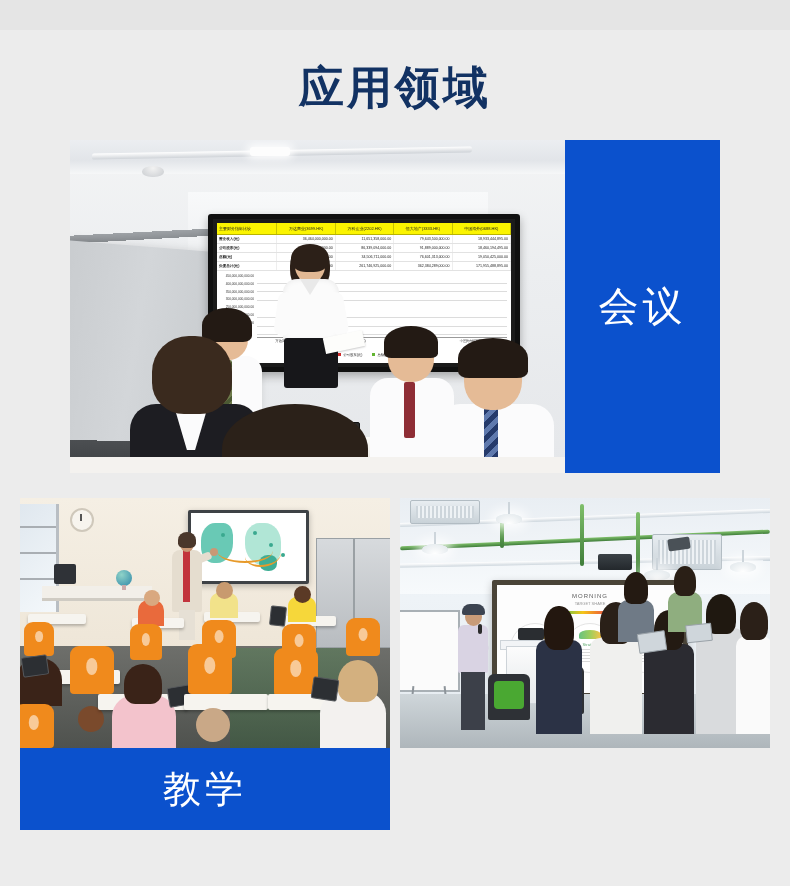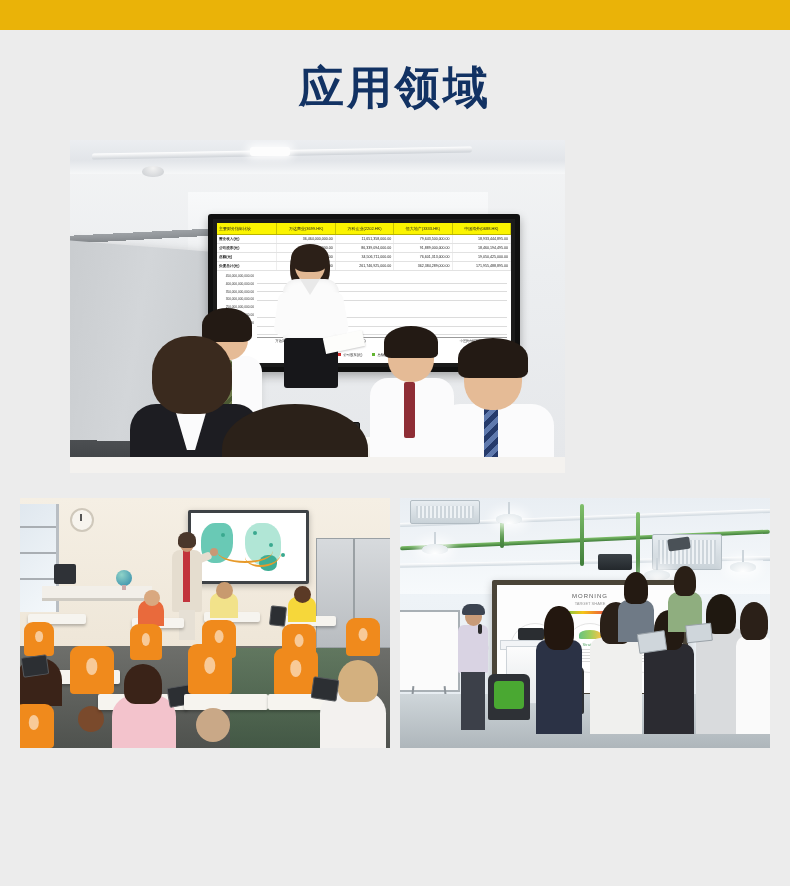--- a/index.html
+++ b/index.html
@@ -10,21 +10,21 @@
   body {
     width: 790px;
     height: 886px;
     font-family: "Liberation Sans", "DejaVu Sans", sans-serif;
     overflow: hidden;
     position: relative;
   }
   .page {
     position: absolute;
     inset: 0;
-    background: #eab308;
+    background: #e5e5e5;
   }
   .page-bg {
     position: absolute;
     left: 0;
     top: 30px;
     width: 790px;
     height: 856px;
     background: #ececec;
   }
   .page-title {
@@ -555,20 +555,23 @@
           <div class="cf-shirt"></div>
         <div class="cf-head"></div>
           <div class="cf-hair"></div>
       </div>
 
       <div class="cf-person p-back"></div>
       <div class="p-back-shoulder"></div>
       <div class="cf-floor"></div>
     </div>
 
+    <div class="conf-blue-panel">
+      <div class="conf-blue-label">会议</div>
+    </div>
   </div>
 
   <div class="cards">
 
     <div class="card left">
       <div class="card-photo">
         <div class="cl-wall"></div>
         <div class="cl-window">
           <i style="top:22px"></i>
             <i style="top:48px"></i>
@@ -644,20 +647,23 @@
 
         <div class="cl-chair" style="left:254px;top:150px;width:44px;height:48px;"></div>
         <div class="cl-desk" style="left:248px;top:196px;width:92px;height:16px;"></div>
         <div class="cl-kid" style="left:300px;top:192px;width:66px;height:58px;background:#f3f1ef;border-radius:40% 40% 0 0;"></div>
         <div class="cl-kid-head" style="left:318px;top:162px;width:40px;height:42px;background:#d3b07f;border-radius:50% 50% 30% 30%;"></div>
         <div class="cl-tablet" style="left:292px;top:180px;width:24px;height:20px;transform:rotate(8deg)"></div>
 
         <div class="cl-chair" style="left:326px;top:120px;width:34px;height:38px;"></div>
       </div>
 
+      <div class="card-label">
+        <span>教学</span>
+      </div>
     </div>
 
     <div class="card right">
       <div class="card-photo">
         <div class="tr-wall"></div>
         <div class="tr-ceiling"></div>
 
         <div class="tr-beam" style="left:0;top:18px;width:370px;transform:rotate(-2.2deg);"></div>
         <div class="tr-beam" style="left:0;top:62px;width:370px;transform:rotate(-1.2deg);"></div>
         <div class="tr-pipe" style="left:0;top:40px;width:370px;transform:rotate(-2.6deg);"></div>

